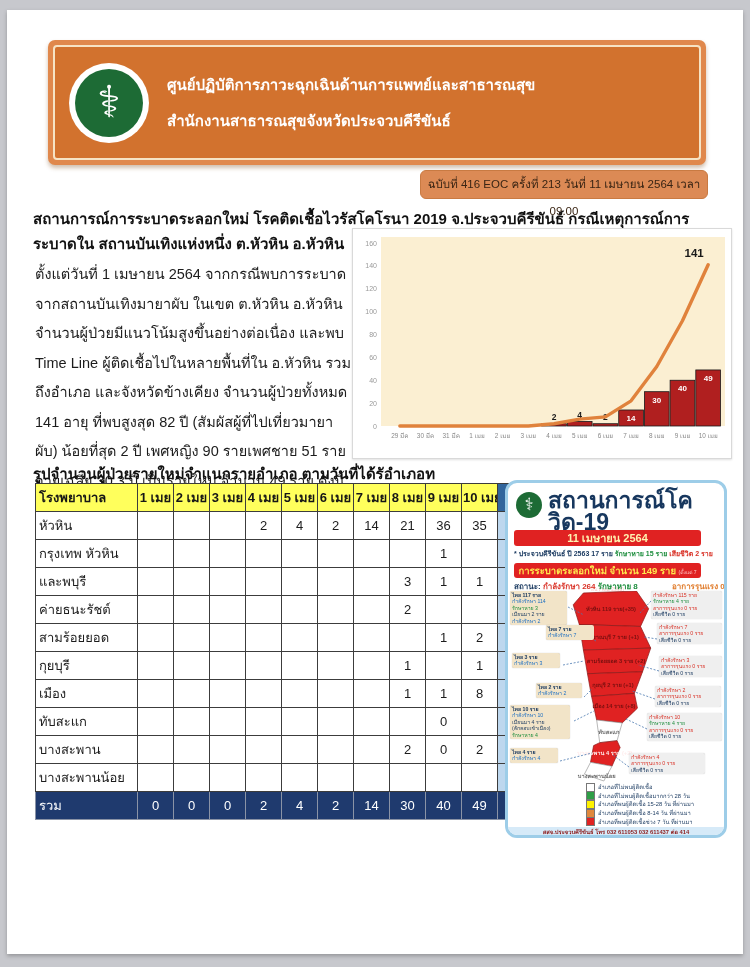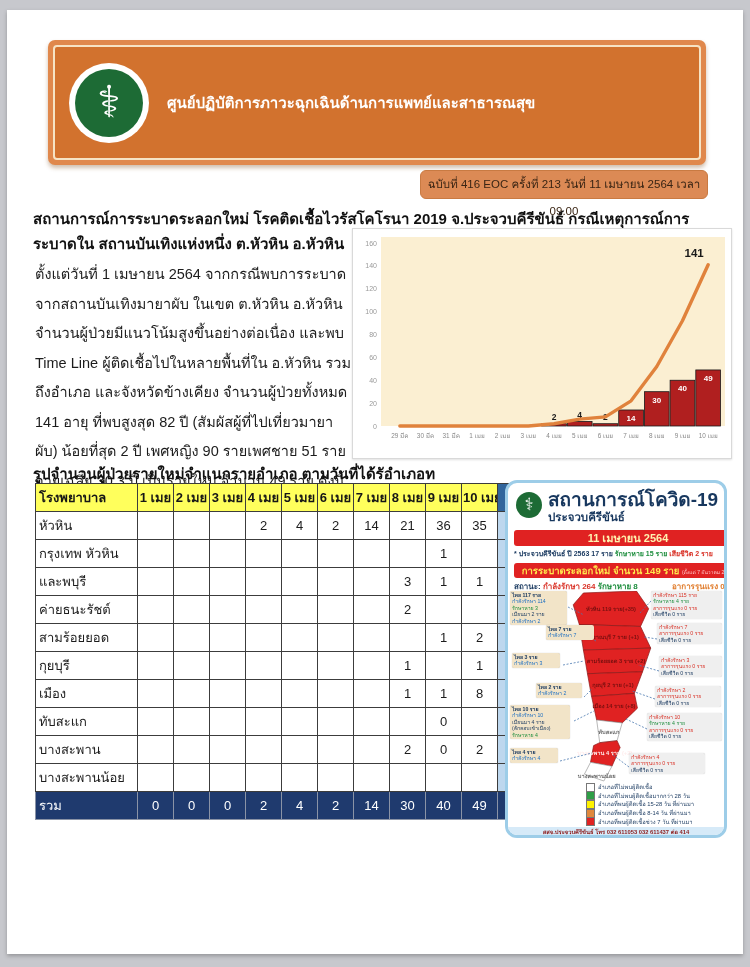--- a/index.html
+++ b/index.html
@@ -83,24 +83,24 @@
     position:absolute;left:498px;top:470px;width:222px;height:358px;
     background:#ffffff;border:3px solid #9dcde8;border-radius:12px;
     box-sizing:border-box;overflow:hidden;
   }
   .info-header{position:absolute;left:8px;top:6px;width:204px;display:flex;align-items:flex-start;}
   .info-logo{
     width:26px;height:26px;border-radius:50%;background:#1d6b35;color:#fff;
     font-size:17px;line-height:25px;text-align:center;flex:0 0 auto;margin-top:3px;
   }
   .info-titles{margin-left:6px;}
-  .info-title{font-size:19px;font-weight:bold;color:#17375e;line-height:22px;}
+  .info-title{font-size:23px;font-weight:bold;color:#17375e;line-height:22px;}
   .info-subtitle{font-size:11.5px;font-weight:bold;color:#17375e;line-height:13px;}
   .redbar{
-    position:absolute;left:6px;width:228px;background:#e02222;border-radius:3px;
+    position:absolute;left:6px;width:187px;background:#e02222;border-radius:3px;
     text-align:center;font-weight:bold;
   }
   .redbar.date{top:47px;height:16px;font-size:11px;line-height:16px;color:#fff3b0;}
   .redbar.wave{top:80px;height:15px;font-size:9.5px;line-height:15px;color:#ffe94d;}
   .redbar.wave .tiny{font-size:5px;color:#ffc9c9;font-weight:normal;}
   .note-line{
     position:absolute;left:6px;top:65px;width:208px;
     font-size:7px;font-weight:bold;white-space:nowrap;
   }
   .status-line{
@@ -129,20 +129,21 @@
 
 <div class="page">
 
   <div class="banner">
     <div class="banner-inner">
       <div class="moph-logo">
         <div class="moph-logo-inner">⚕</div>
       </div>
       <div class="banner-titles">
         <div>ศูนย์ปฏิบัติการภาวะฉุกเฉินด้านการแพทย์และสาธารณสุข</div>
+        <div>สำนักงานสาธารณสุขจังหวัดประจวบคีรีขันธ์</div>
       </div>
     </div>
   </div>
 
   <div class="badge">ฉบับที่ 416 EOC ครั้งที่ 213 วันที่ 11 เมษายน 2564 เวลา 09.00</div>
 
   <div class="heading">สถานการณ์การระบาดระลอกใหม่ โรคติดเชื้อไวรัสโคโรนา 2019 จ.ประจวบคีรีขันธ์ กรณีเหตุการณ์การระบาดใน สถานบันเทิงแห่งหนึ่ง ต.หัวหิน อ.หัวหิน</div>
 
   <div class="para">ตั้งแต่วันที่ 1 เมษายน 2564 จากกรณีพบการระบาดจากสถานบันเทิงมายาผับ ในเขต ต.หัวหิน อ.หัวหิน จำนวนผู้ป่วยมีแนวโน้มสูงขึ้นอย่างต่อเนื่อง และพบ Time Line ผู้ติดเชื้อไปในหลายพื้นที่ใน อ.หัวหิน รวมถึงอำเภอ และจังหวัดข้างเคียง จำนวนผู้ป่วยทั้งหมด 141 อายุ ที่พบสูงสุด 82 ปี (สัมผัสผู้ที่ไปเที่ยวมายาผับ) น้อยที่สุด 2 ปี เพศหญิง 90 รายเพศชาย 51 ราย อายุเฉลี่ย 30.3 ปี เป็นรายใหม่ จำนวน 49 ราย ดังนี้</div>
 

